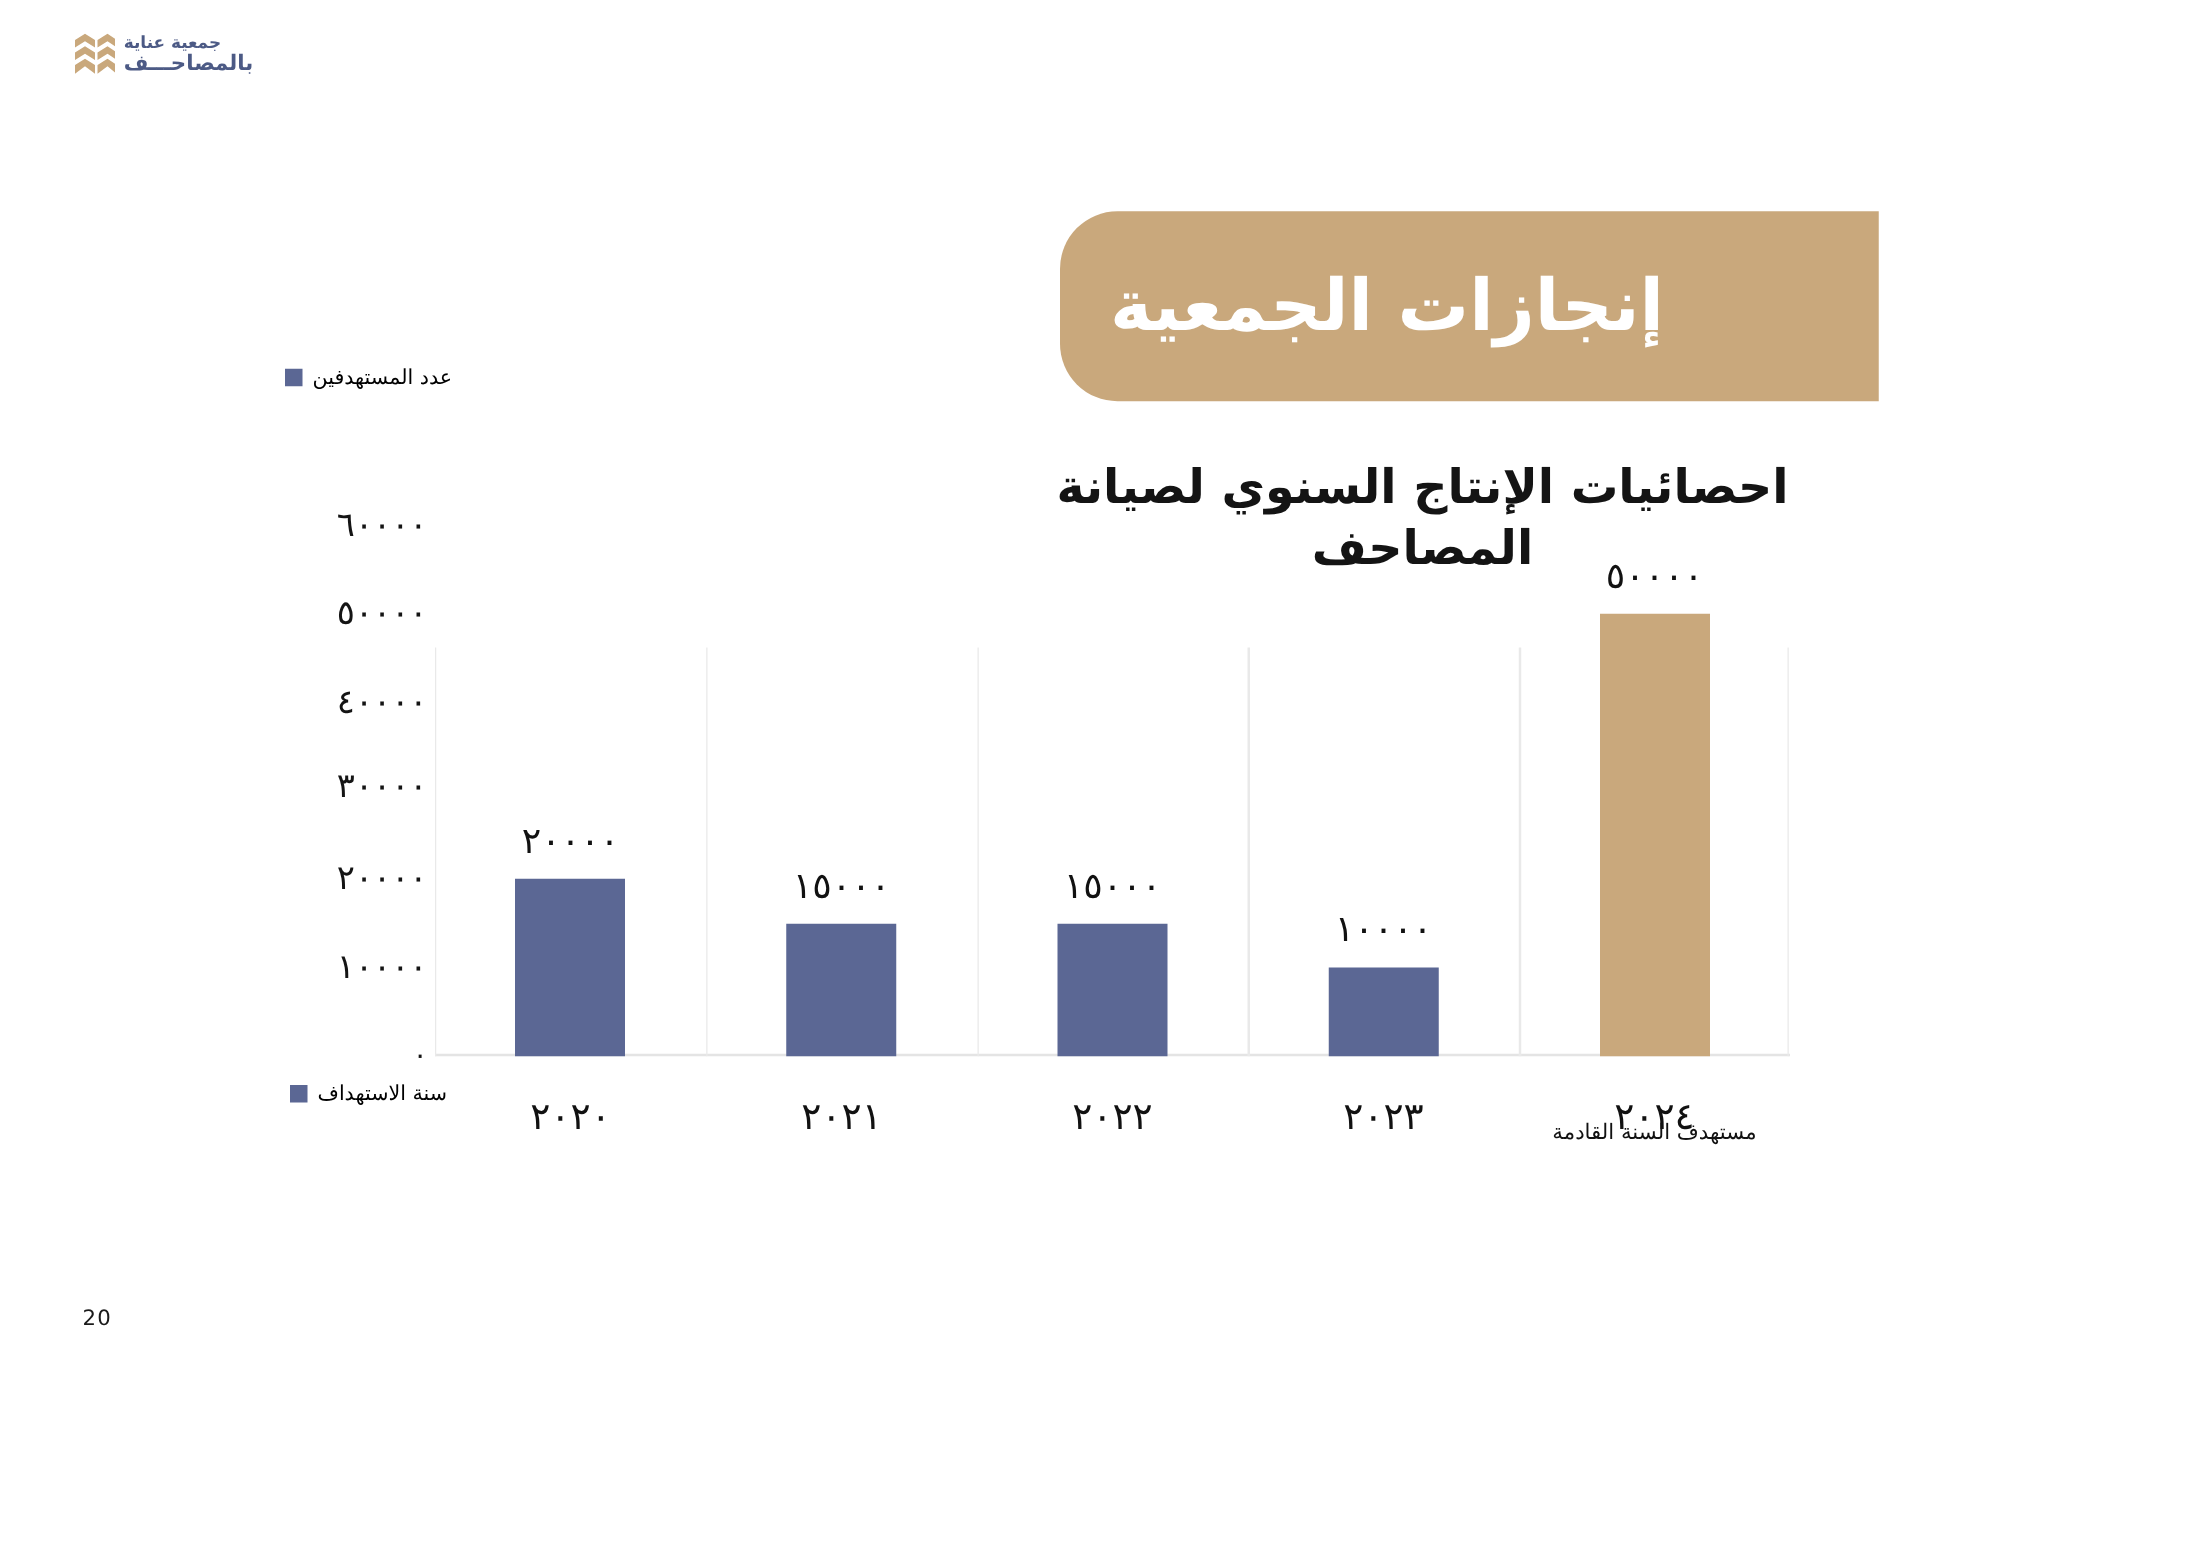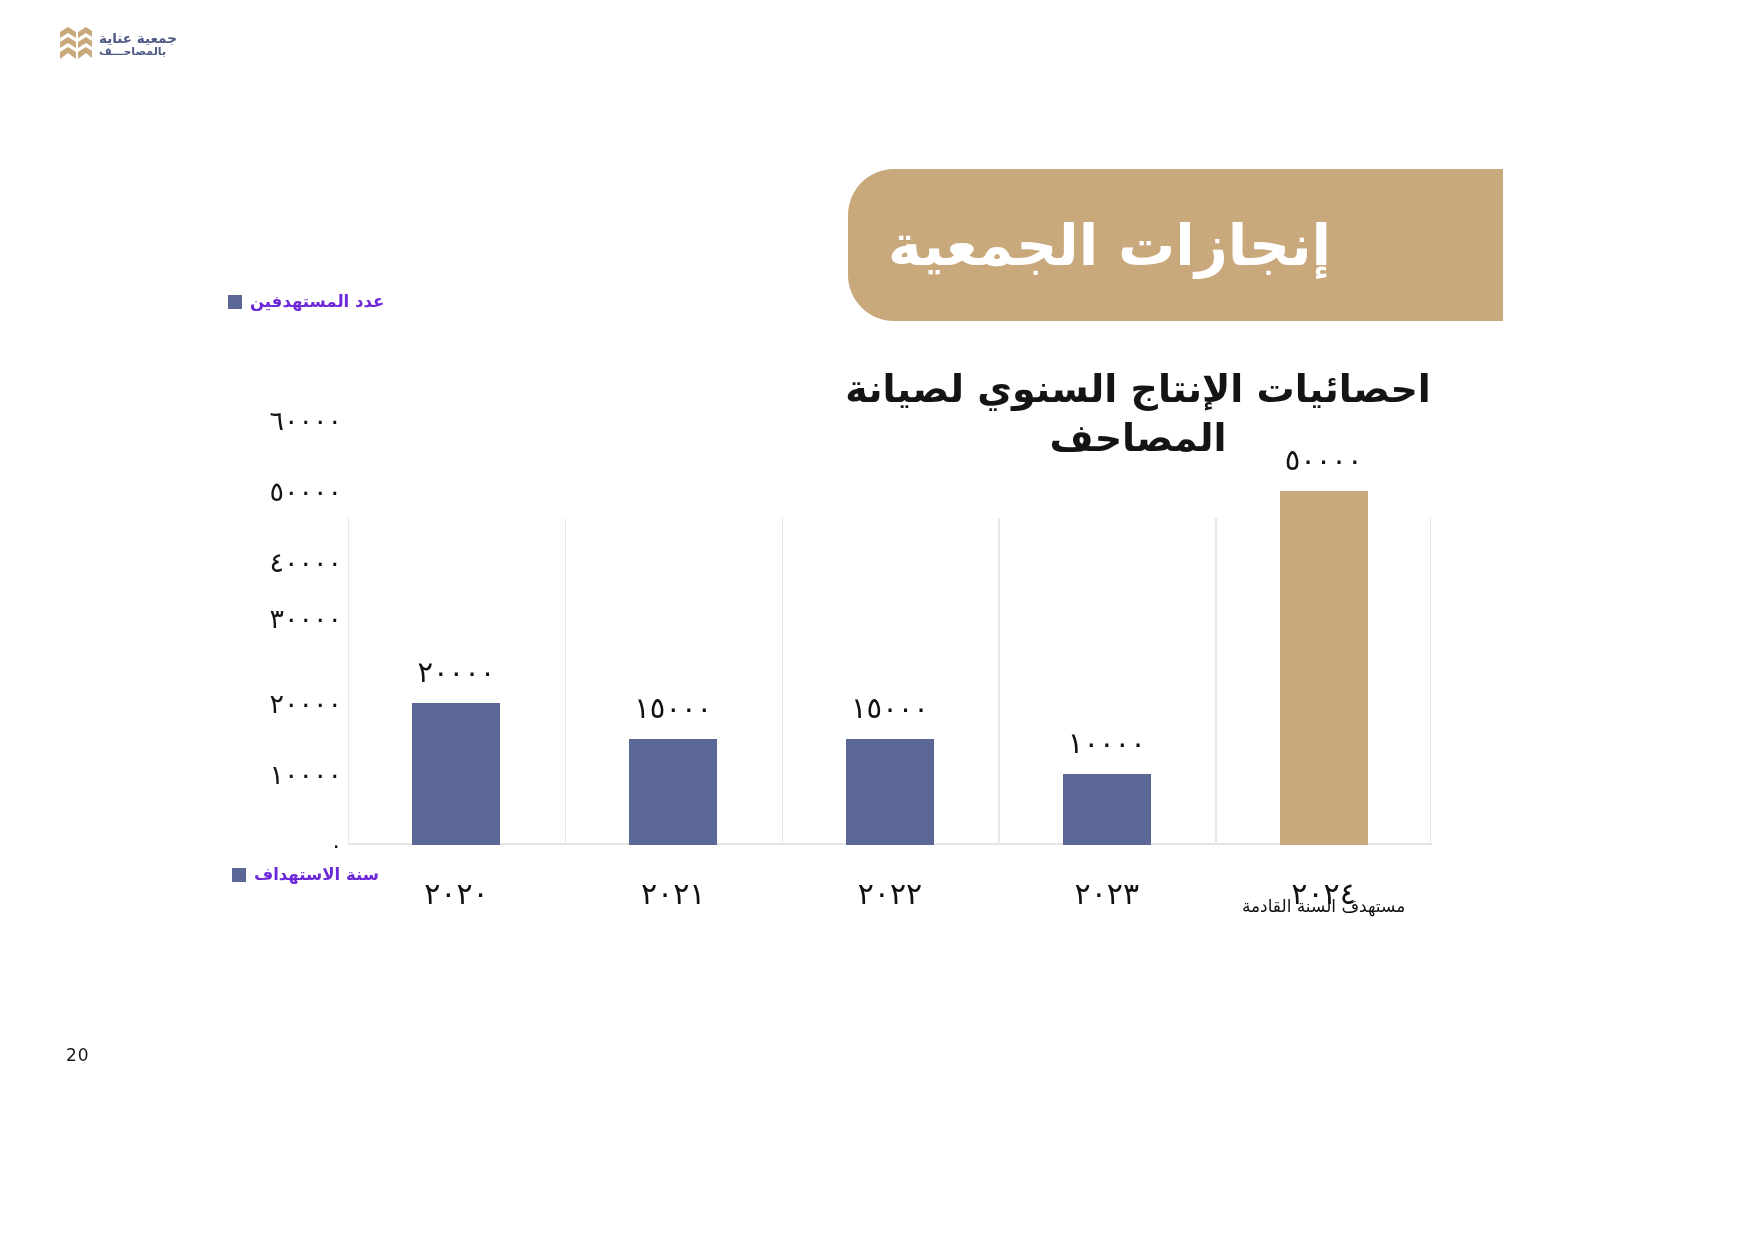--- a/index.html
+++ b/index.html
@@ -10,21 +10,21 @@
     overflow: hidden;
   }
   .slide { position: relative; width: 1754px; height: 996px; background: #fff; }
 
   
   .logo { position: absolute; left: 58px; top: 20px; width: 120px; height: 48px;
           display: flex; flex-direction: row-reverse; align-items: center; gap: 7px; }
   .logo-mark { width: 34px; height: 36px; flex: 0 0 auto; }
   .logo-text { display: flex; flex-direction: column; align-items: flex-end; gap: 1px; }
   .logo-line1 { font-size: 13.5px; font-weight: 700; color: #4c5a85; letter-spacing: 0px; line-height: 1.05; }
-  .logo-line2 { font-size: 11px; font-weight: 700; color: #4c5a85; line-height: 1.05; }
+  .logo-line2 { font-size: 17px; font-weight: 700; color: #4c5a85; line-height: 1.05; }
 
   
   .title-banner {
     position: absolute; left: 848px; top: 169px; width: 655px; height: 152px;
     background: #c9a87c;
     border-top-left-radius: 46px; border-bottom-left-radius: 46px;
     display: flex; align-items: center; justify-content: flex-end;
     padding-left: 40px; padding-right: 78px;
   }
   .title-banner span {
@@ -42,21 +42,21 @@
   
   .legend-top {
     position: absolute; left: 228px; top: 292px;
     display: flex; flex-direction: row-reverse; align-items: center; gap: 8px;
   }
   .legend-bottom {
     position: absolute; left: 232px; top: 865px;
     display: flex; flex-direction: row-reverse; align-items: center; gap: 8px;
   }
   .legend-swatch { width: 14px; height: 14px; background: #5b6794; flex: 0 0 auto; }
-  .legend-label { font-size: 16.5px; color: #6d28d9; font-weight: 700; white-space: nowrap; }
+  .legend-label { font-size: 16.5px; color: #000000; font-weight: 400; white-space: nowrap; }
 
   
   .plot {
     position: absolute; left: 236px; top: 420px;
     width: 1196px; height: 425px;
   }
   .axis-labels {
     position: absolute; left: 0; top: 0; width: 106px; height: 100%;
   }
   .axis-tick {
@@ -139,21 +139,21 @@
   <div class="legend-bottom">
     <span class="legend-swatch"></span>
     <span class="legend-label">سنة الاستهداف</span>
   </div>
 
   <div class="plot">
     <div class="axis-labels">
         <div class="axis-tick" style="top: 0px; margin-left: 48px;">٦٠٠٠٠</div>
         <div class="axis-tick" style="top: 70.8333px;">٥٠٠٠٠</div>
         <div class="axis-tick" style="top: 141.667px;">٤٠٠٠٠</div>
-        <div class="axis-tick" style="top: 198px;">٣٠٠٠٠</div>
+        <div class="axis-tick" style="top: 209px;">٣٠٠٠٠</div>
         <div class="axis-tick" style="top: 283.333px;">٢٠٠٠٠</div>
         <div class="axis-tick" style="top: 354.167px;">١٠٠٠٠</div>
         <div class="axis-tick" style="top: 425px; font-size: 22px;">٠</div>
       </div>
     <div class="grid-area">
       <div class="baseline"></div>
     <div class="gridline-v" style="left: 0px;"></div>
         <div class="bar-slot" style="left: 0px; width: 216.8px;">
           <div class="bar blue" style="height: 141.667px; background: rgb(91, 103, 148);"></div>
           <div class="bar-value" style="bottom: 155.667px;">٢٠٠٠٠</div>

